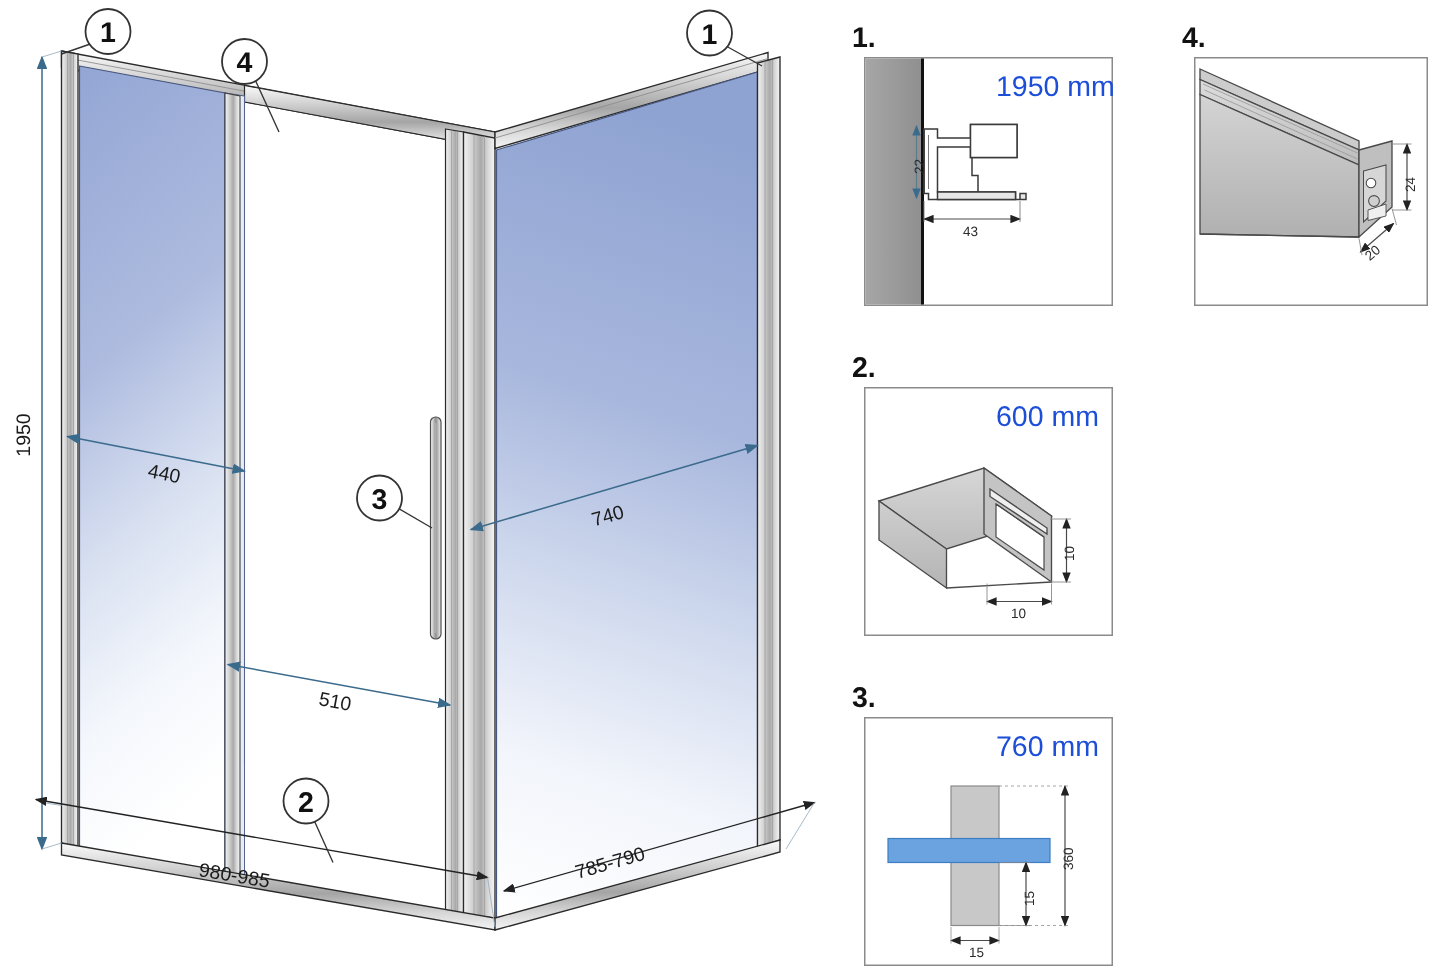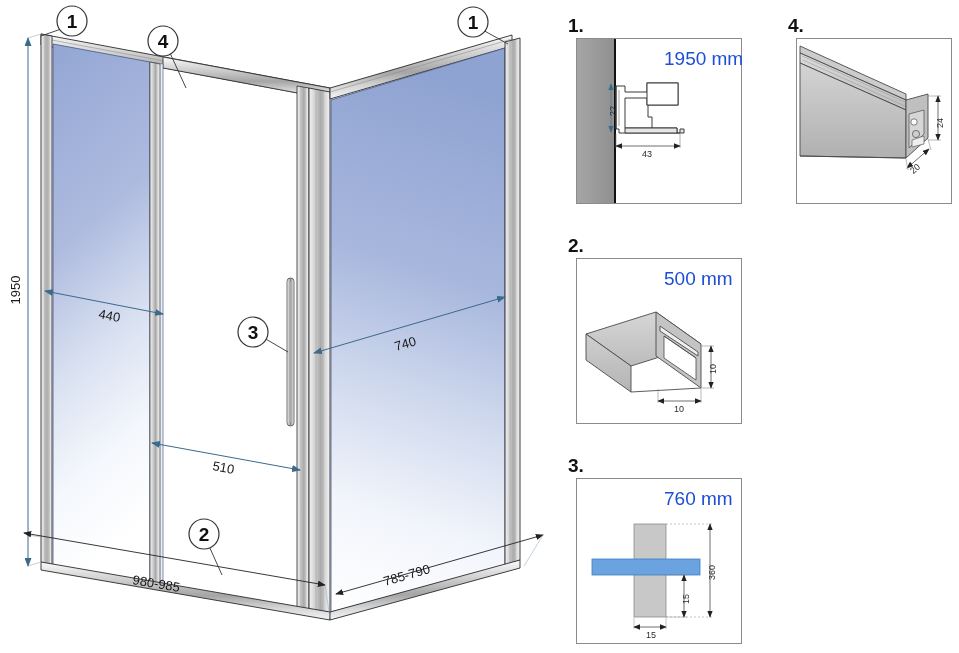--- a/index.html
+++ b/index.html
@@ -303,21 +303,21 @@
           <line x1="132" y1="110" x2="146" y2="110" stroke="#8a8a8a" stroke-width="0.6"></line>
           <line x1="132" y1="152" x2="146" y2="152" stroke="#8a8a8a" stroke-width="0.6"></line>
         </g>
 
         <g stroke="#4a4a4a" stroke-width="0.8" fill="none">
           <line x1="90" y1="165" x2="133" y2="165" marker-start="url(#arrBk)" marker-end="url(#arrAk)"></line>
           <line x1="90" y1="153" x2="90" y2="167" stroke="#8a8a8a" stroke-width="0.6"></line>
           <line x1="133" y1="153" x2="133" y2="167" stroke="#8a8a8a" stroke-width="0.6"></line>
         </g>
       </svg>
-      <div class="detail-title" style="left:96px;top:32px;">500 mm</div>
+      <div class="detail-title" style="left:96px;top:32px;">600 mm</div>
       <div class="dim-t dim-v" style="left:140px;top:138px;">10</div>
       <div class="dim-t" style="left:106px;top:168px;">10</div>
     </div>
 
     <div class="detail d3">
       <div class="detail-num" style="left:0;top:0;">3.</div>
       <div class="detail-box" style="left:8px;top:22px;width:166px;height:166px;"></div>
       <svg width="200" height="200" style="left:0;top:0;" viewBox="0 0 200 200" xmlns="http://www.w3.org/2000/svg">
 
         <rect x="66" y="68" width="32" height="93" fill="#c8c8c8" stroke="#8a8a8a" stroke-width="0.8"></rect>

